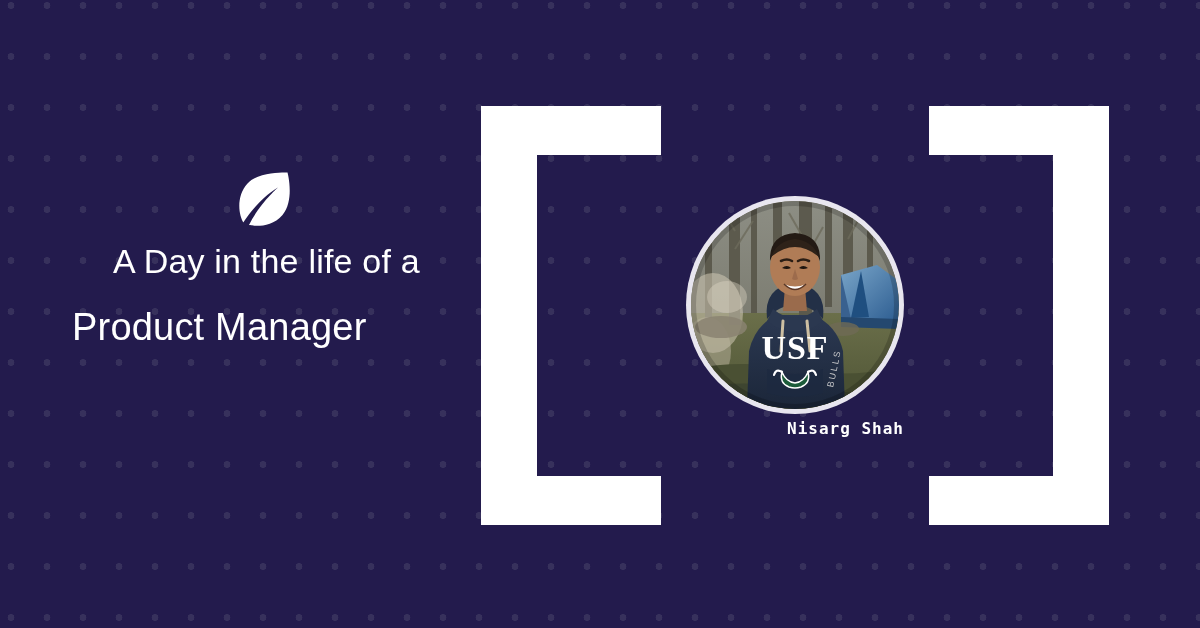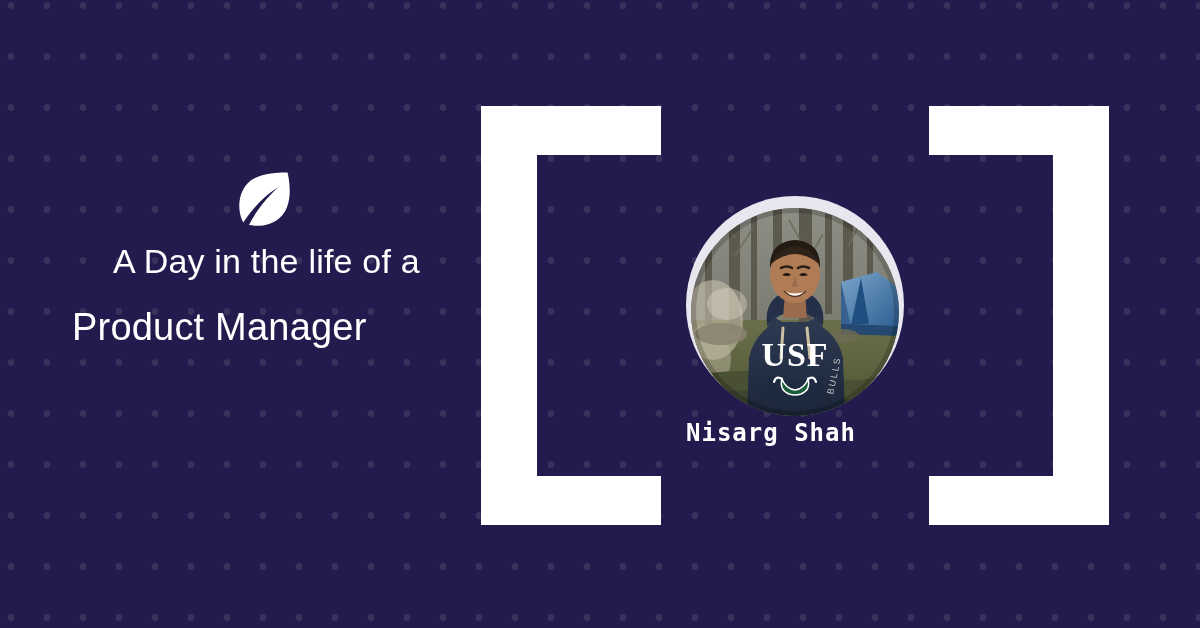--- a/index.html
+++ b/index.html
@@ -95,37 +95,37 @@
     height: 218px;
     border-radius: 50%;
     padding: 0;
     box-sizing: border-box;
     background: #e8e6ef;
     box-shadow: 0 0 0 0px #ffffff;
   }
   .portrait {
     position: absolute;
     left: 5px;
-    top: 12px;
+    top: 5px;
     width: 208px;
     height: 208px;
     border-radius: 50%;
     overflow: hidden;
     background: #6d6a58;
   }
   .portrait svg { display: block; width: 208px; height: 208px; }
 
   .person-name {
     position: absolute;
     left: 686px;
     top: 419px;
     width: 218px;
-    text-align: left;
+    text-align: right;
     font-family: "DejaVu Sans Mono", "Liberation Mono", monospace;
-    font-size: 24px;
+    font-size: 16px;
     font-weight: 700;
     letter-spacing: 1px;
     color: #ffffff;
     white-space: nowrap;
   }
 </style>
 </head>
 <body>
 
 <div class="card">

